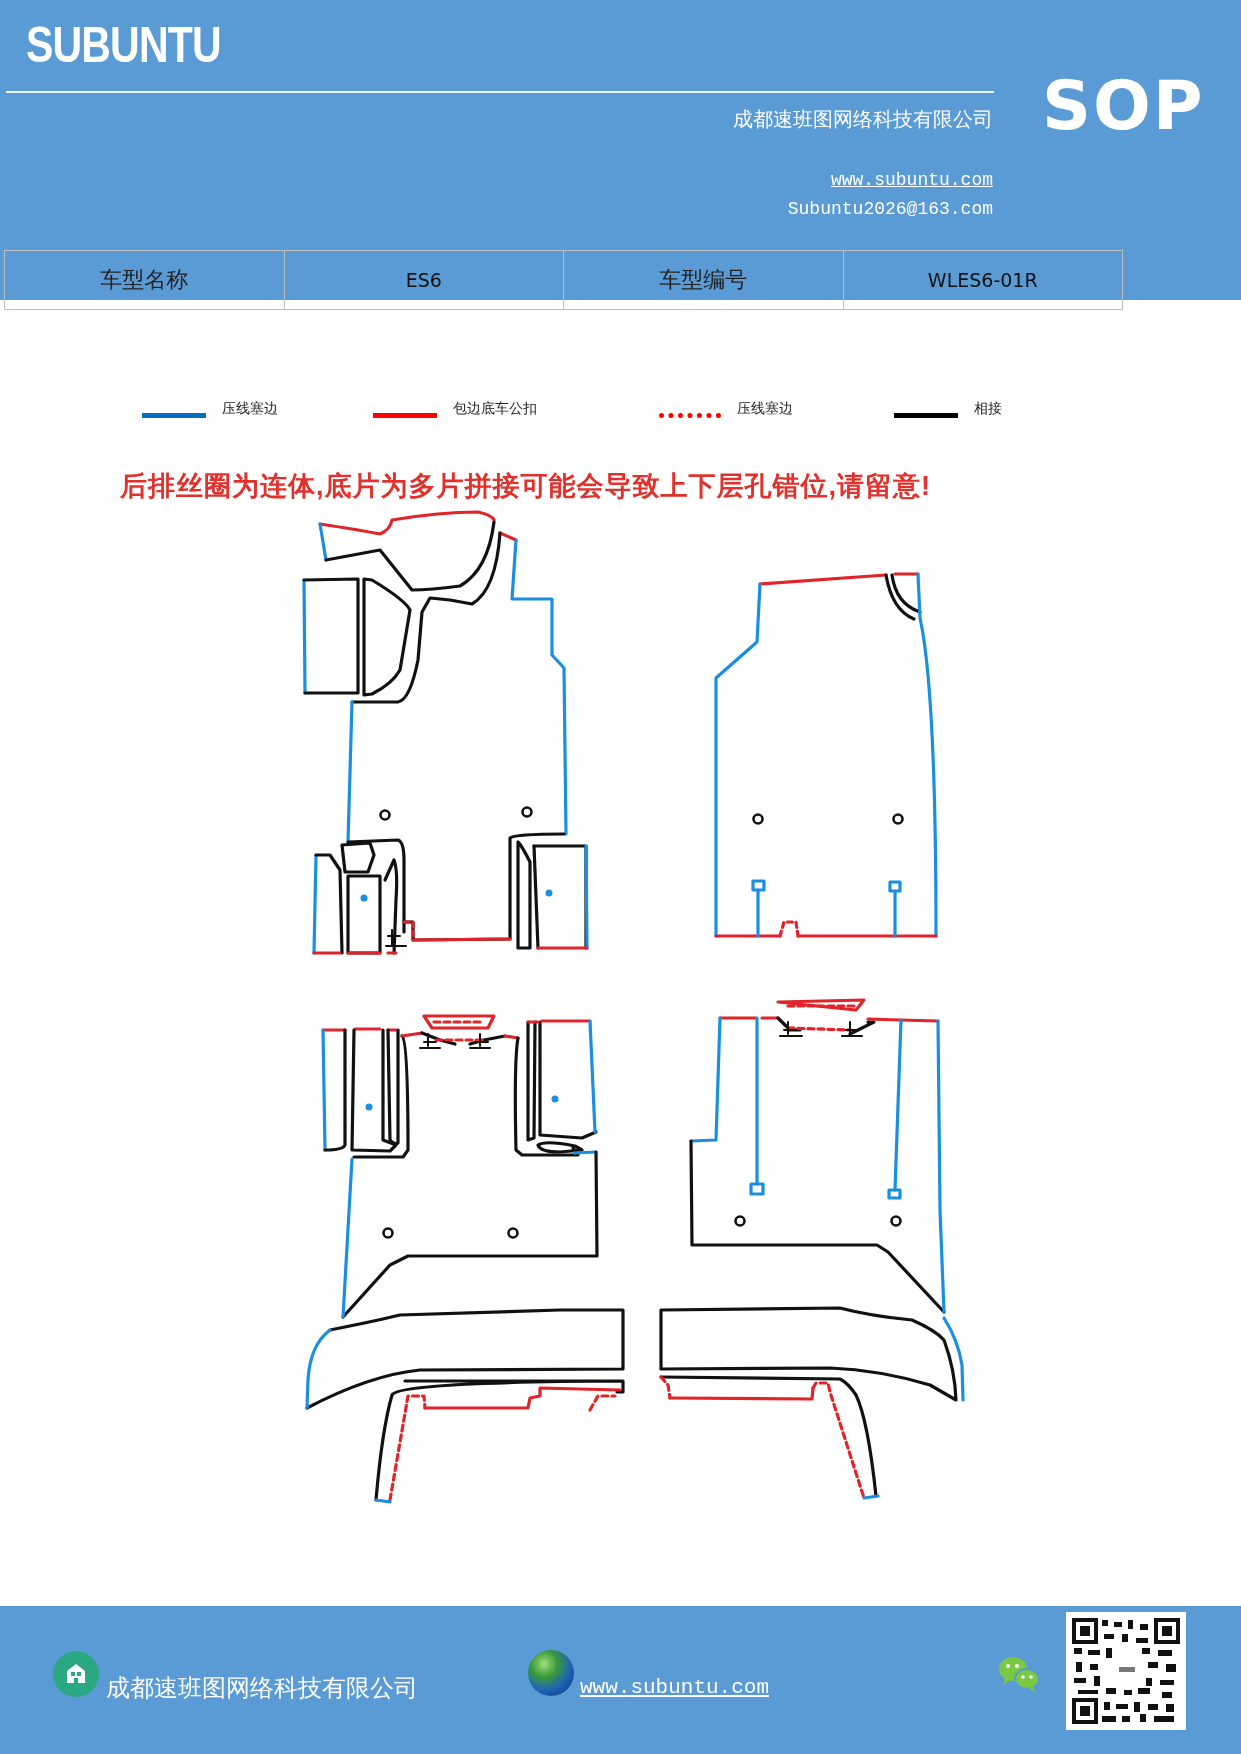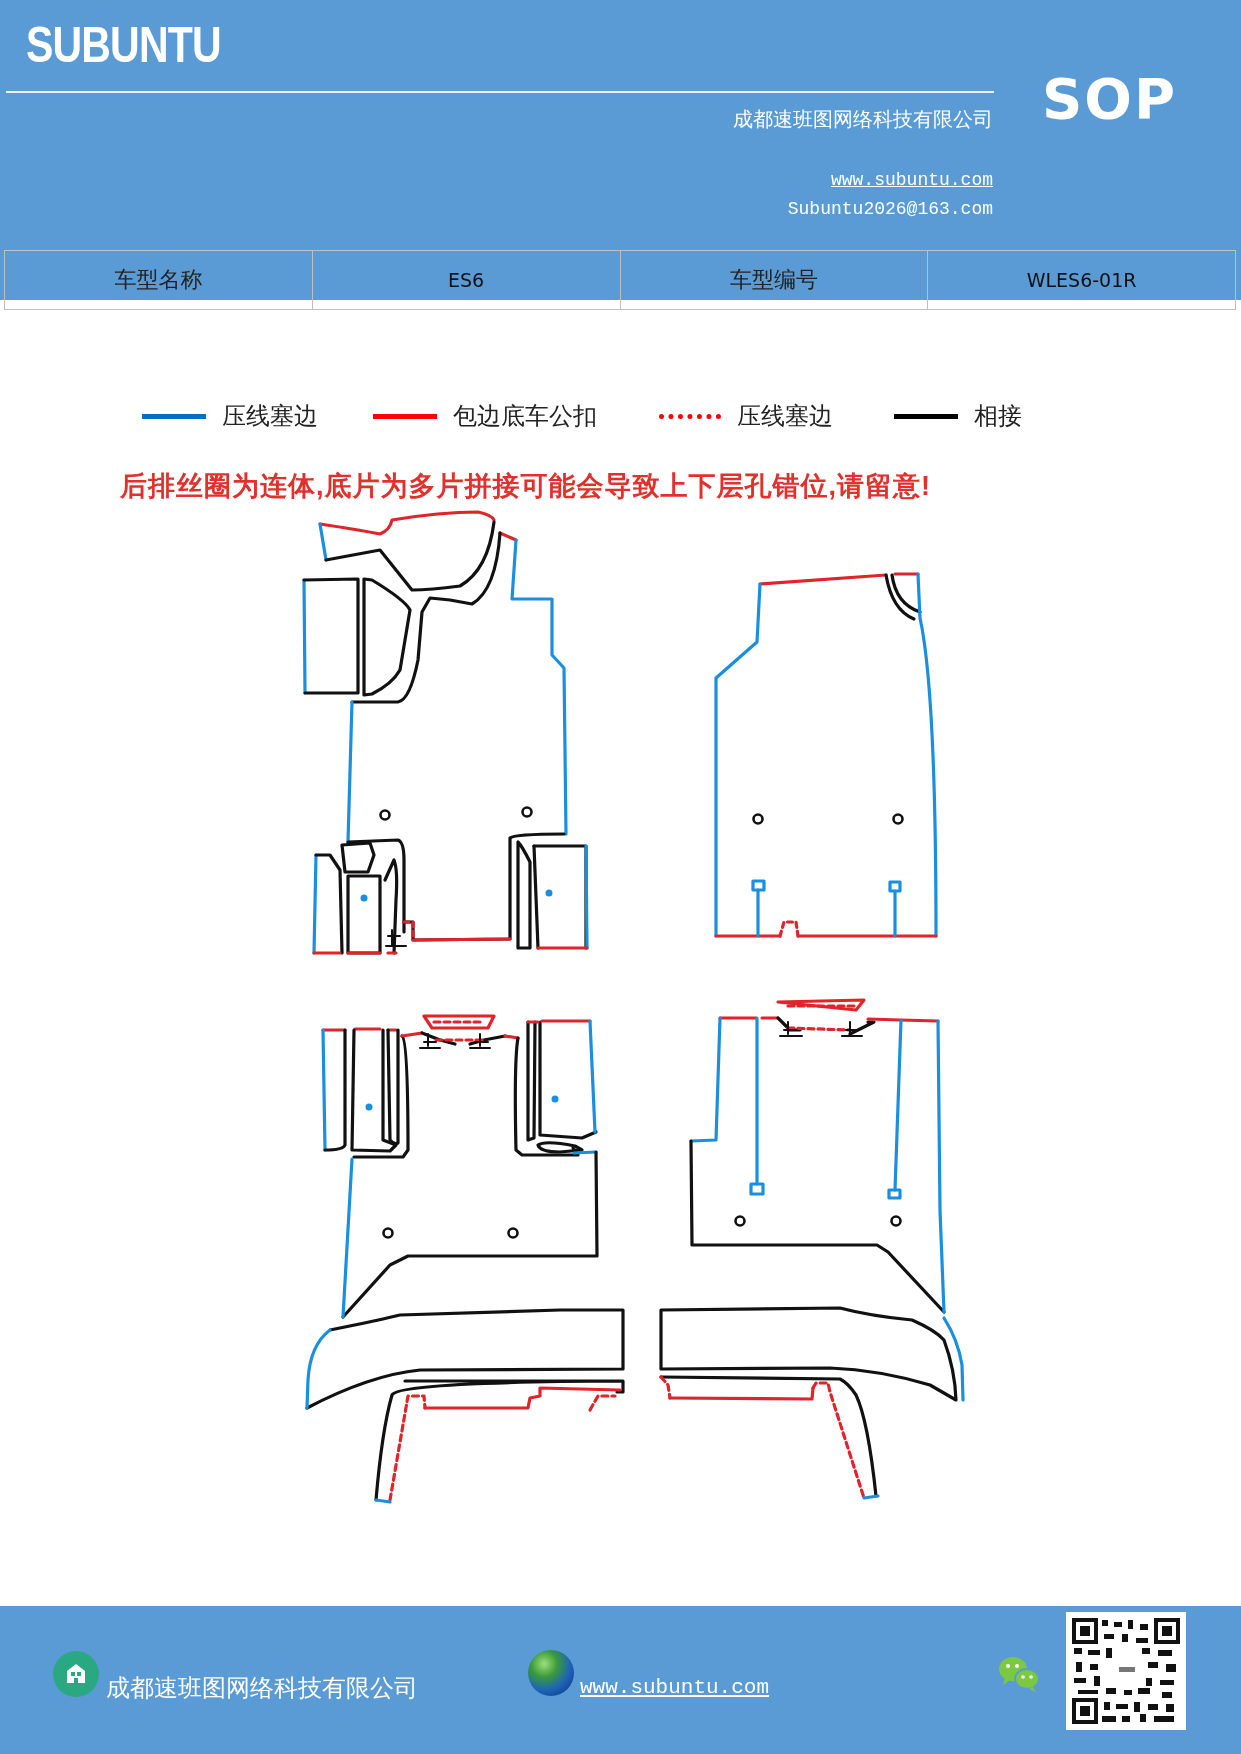--- a/index.html
+++ b/index.html
@@ -3,34 +3,34 @@
 <meta charset="utf-8">
 <style>
   html, body { margin:0; padding:0; }
   body { width:1241px; height:1754px; position:relative; background:#ffffff; overflow:hidden;
          font-family:"DejaVu Serif", serif; }
   .header { position:absolute; left:0; top:0; width:1241px; height:300px; background:#5b9bd5; }
   .brand { position:absolute; left:26px; top:16px; color:#fff; font-family:"Liberation Sans", sans-serif;
            font-weight:bold; font-size:50px; letter-spacing:-1px; transform:scaleX(0.82); transform-origin:left top; }
   .hr { position:absolute; left:6px; top:91px; width:988px; height:2px; background:#eaf2fb; }
   .sop { position:absolute; left:1042px; top:66px; color:#fff; font-family:"DejaVu Sans", sans-serif;
-         font-weight:bold; font-size:56px; letter-spacing:2px; }
+         font-weight:bold; font-size:68px; letter-spacing:2px; }
   .doc-title { position:absolute; left:30px; top:150px; color:#fff; font-size:34px; font-family:"DejaVu Serif", serif; }
   .company { position:absolute; right:248px; top:106px; color:#fff; font-size:20px; }
   .web { position:absolute; right:248px; top:170px; color:#fff; font-size:18px; text-decoration:underline;
          font-family:"Liberation Mono", monospace; }
   .mail { position:absolute; right:248px; top:199px; color:#fff; font-size:18px; font-family:"Liberation Mono", monospace; }
 
-  table.info { position:absolute; left:4px; top:250px; width:1232px; border-collapse:collapse;
+  table.info { position:absolute; left:4px; top:250px; width:1119px; border-collapse:collapse;
                font-family:"DejaVu Sans", sans-serif;border-radius:30px; }
   table.info td { border:1px solid #bfbfbf; height:56px; text-align:center; width:25%; font-size:22px; color:#222; }
   table.info td.val { font-size:19px; color:#111; }
 
   .legend { position:absolute; top:400px; left:0; width:1241px; height:40px; font-family:"DejaVu Sans", sans-serif; }
-  .lg-item { position:absolute; top:0; display:flex; align-items:center; font-size:24px; color:#222; }
+  .lg-item { position:absolute; top:0; display:flex; align-items:flex-end; font-size:14px; color:#222; }
   .swatch { width:64px; height:5px; margin-right:16px; }
   .swatch.dotted { height:0; border-top:5px dotted #ff0000; width:62px; }
   .warning { position:absolute; top:468px; left:0; width:1051px; text-align:center; color:#e0312c;
              font-family:Liberation Sans, sans-serif; font-weight:bold; font-size:27px; letter-spacing:1px; }
 
   .diagram { position:absolute; left:0; top:500px; width:1241px; height:1020px; }
 
   .footer { position:absolute; left:0; top:1606px; width:1241px; height:148px; background:#5b9bd5; }
   .f-icon-house { position:absolute; left:53px; top:1651px; width:46px; height:46px; border-radius:50%; background:#2aa882; }
   .f-company { position:absolute; left:106px; top:1672px; color:#fff; font-size:24px; }

